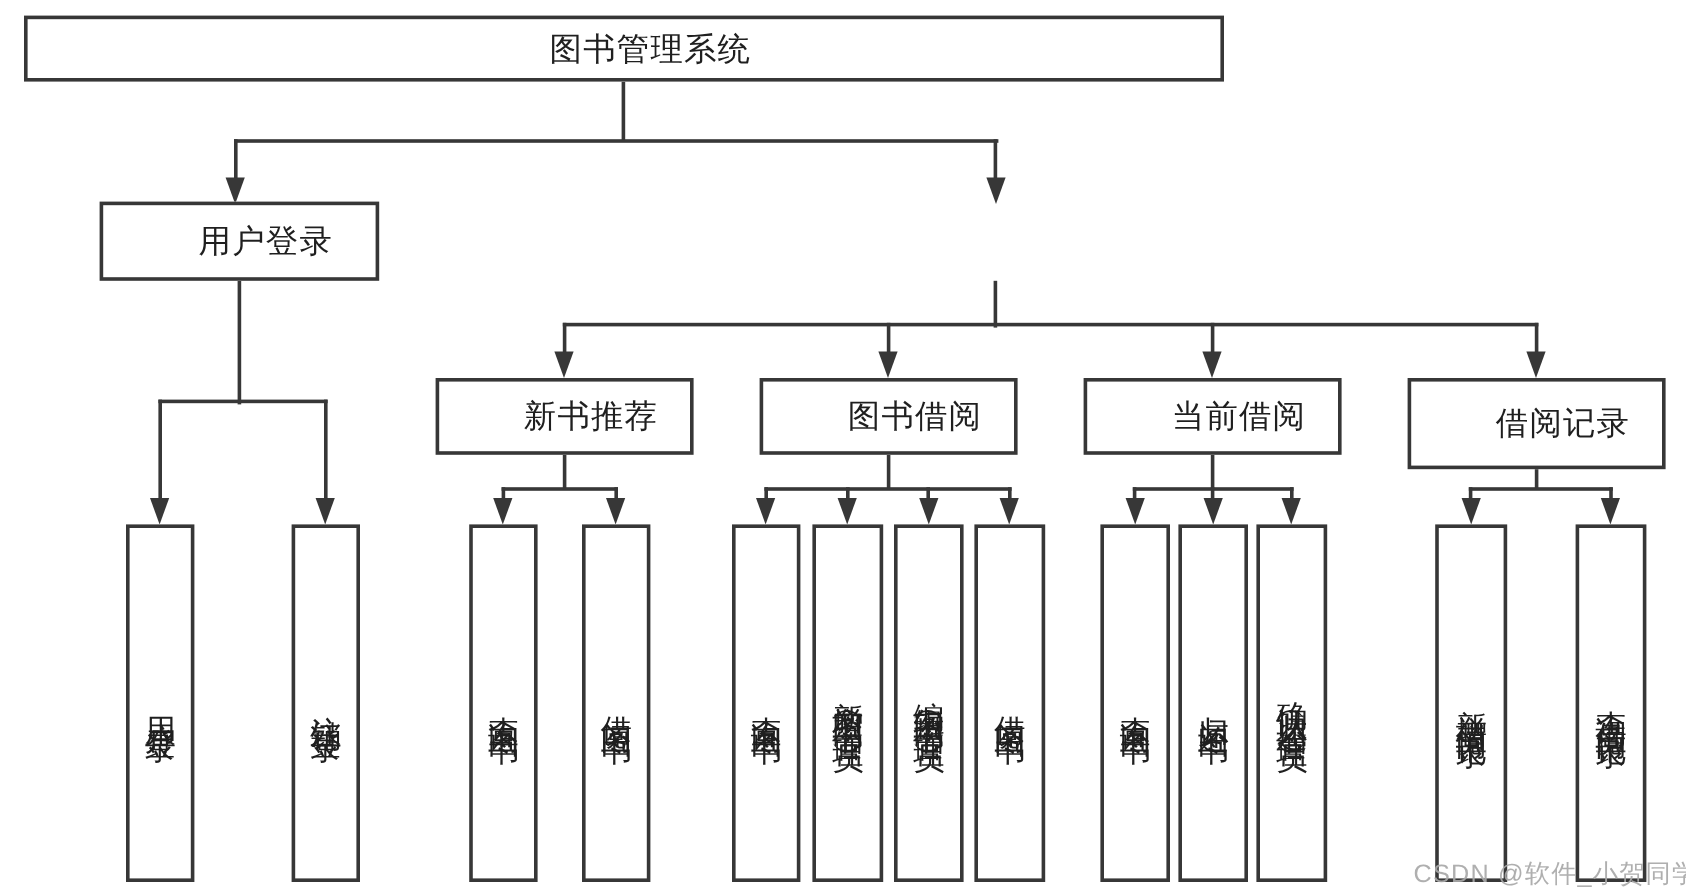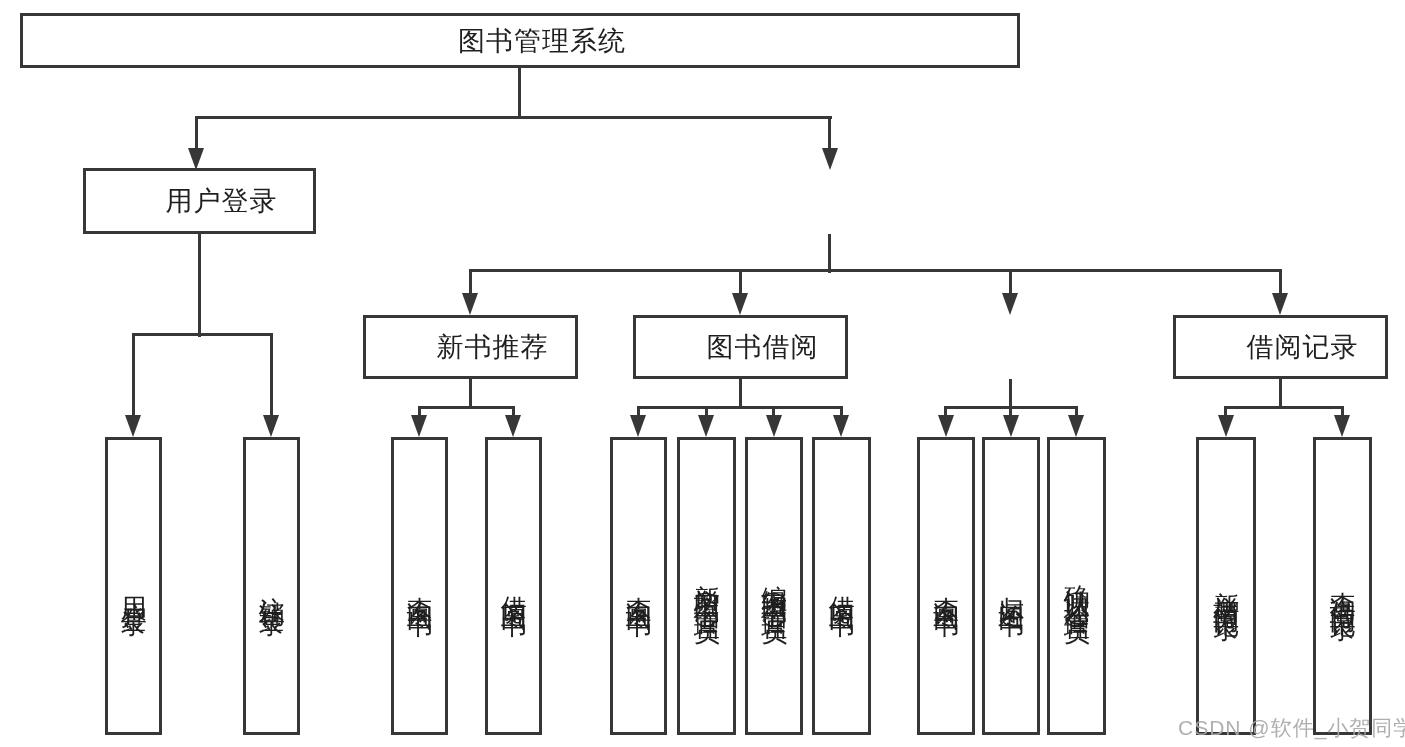--- a/index.html
+++ b/index.html
@@ -69,21 +69,24 @@
   <div class="ah" style="left:1002px;top:293px"></div>
   <div class="vl" style="left:1279px;top:269px;height:26px"></div>
   <div class="ah" style="left:1272px;top:293px"></div>
 
   <div class="hbox" style="left:633px;top:315px;width:215px;height:64px">
     <span>图书借阅</span>
   </div>
   <div class="hbox" style="left:363px;top:315px;width:215px;height:64px">
     <span>新书推荐</span>
   </div>
-  <div class="hbox" style="left:1173px;top:315px;width:215px;height:64px">
+  <div class="hbox" style="left:903px;top:315px;width:215px;height:64px">
+    <span>当前借阅</span>
+  </div>
+  <div class="hbox" style="left:1173px;top:315px;width:215px;height:76px">
     <span>借阅记录</span>
   </div>
 
   <div class="vl" style="left:469px;top:379px;height:29px"></div>
   <div class="hl" style="left:418px;top:406px;width:97px"></div>
   <div class="vl" style="left:418px;top:406px;height:11px"></div>
   <div class="ah" style="left:411px;top:415px"></div>
   <div class="vl" style="left:512px;top:406px;height:11px"></div>
   <div class="ah" style="left:505px;top:415px"></div>
 

